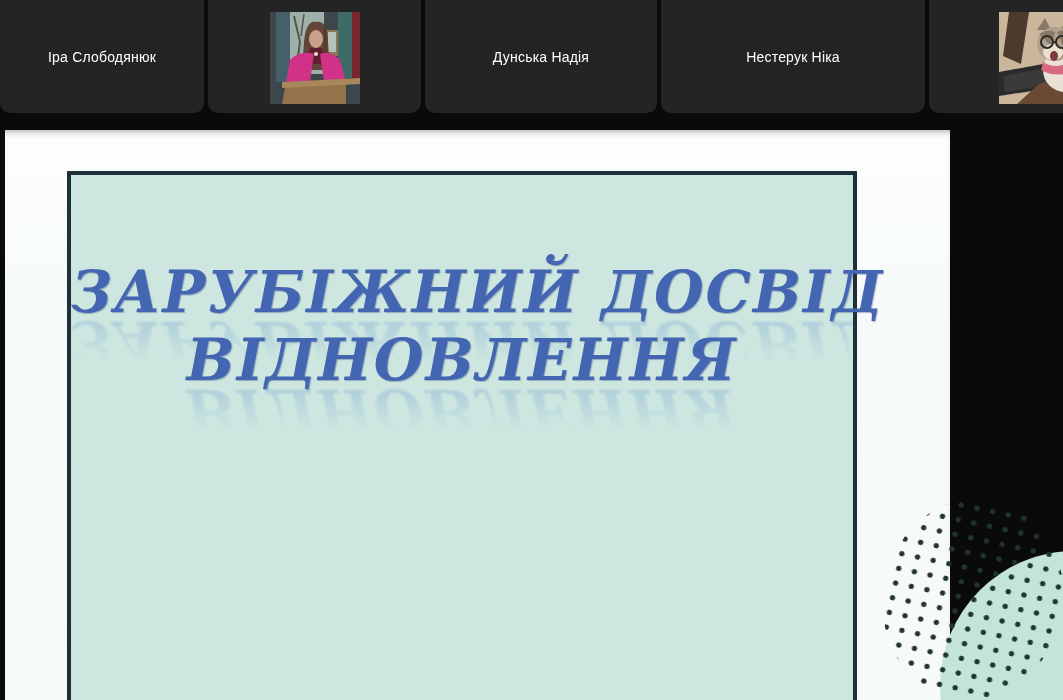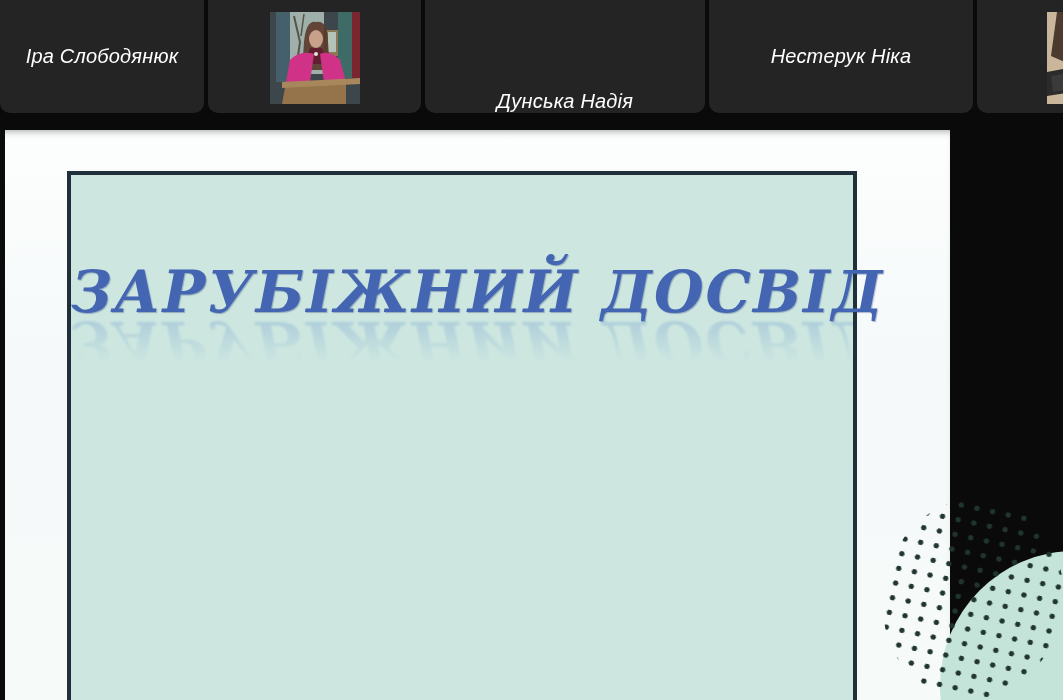--- a/index.html
+++ b/index.html
@@ -23,29 +23,28 @@
     height: 113px;
     background: #242424;
     border-radius: 0 0 10px 10px;
     position: relative;
     display: flex; align-items: center; justify-content: center;
     flex: 0 0 auto;
     overflow: hidden;
   }
   .tile-1 { width: 204px; }
   .tile-2 { width: 213px; }
-  .tile-3 { width: 280px; align-items: flex-end; }
+  .tile-3 { width: 232px; }
   .tile-4 { width: 264px; }
   .tile-5 { width: 230px; border-radius: 0 0 0 10px; }
   .p-name {
     color: #ffffff;
-    font-size: 20px;
+    font-size: 14px;
     letter-spacing: .2px;
     white-space: nowrap;
-    font-style: italic;
   }
   .video-thumb {
     width: 90px; height: 92px;
     margin-top: 3px;
     display: block;
     background: #000;
   }
 
   
   .screen {
@@ -198,20 +197,24 @@
     <div class="left-black-edge"></div>
 
     <div class="slide">
       <div class="slide-title">
 
         <div class="title-line">
           <span class="title-text">ЗАРУБІЖНИЙ ДОСВІД</span>
           <span class="title-reflection" aria-hidden="true">ЗАРУБІЖНИЙ ДОСВІД</span>
         </div>
 
+        <div class="title-line">
+          <span class="title-text">ВІДНОВЛЕННЯ</span>
+          <span class="title-reflection" aria-hidden="true">ВІДНОВЛЕННЯ</span>
+        </div>
 
 
 
       </div>
     </div>
 
     <div class="decor-circle"></div>
     <div class="decor-dots"></div>
   </div>
 

